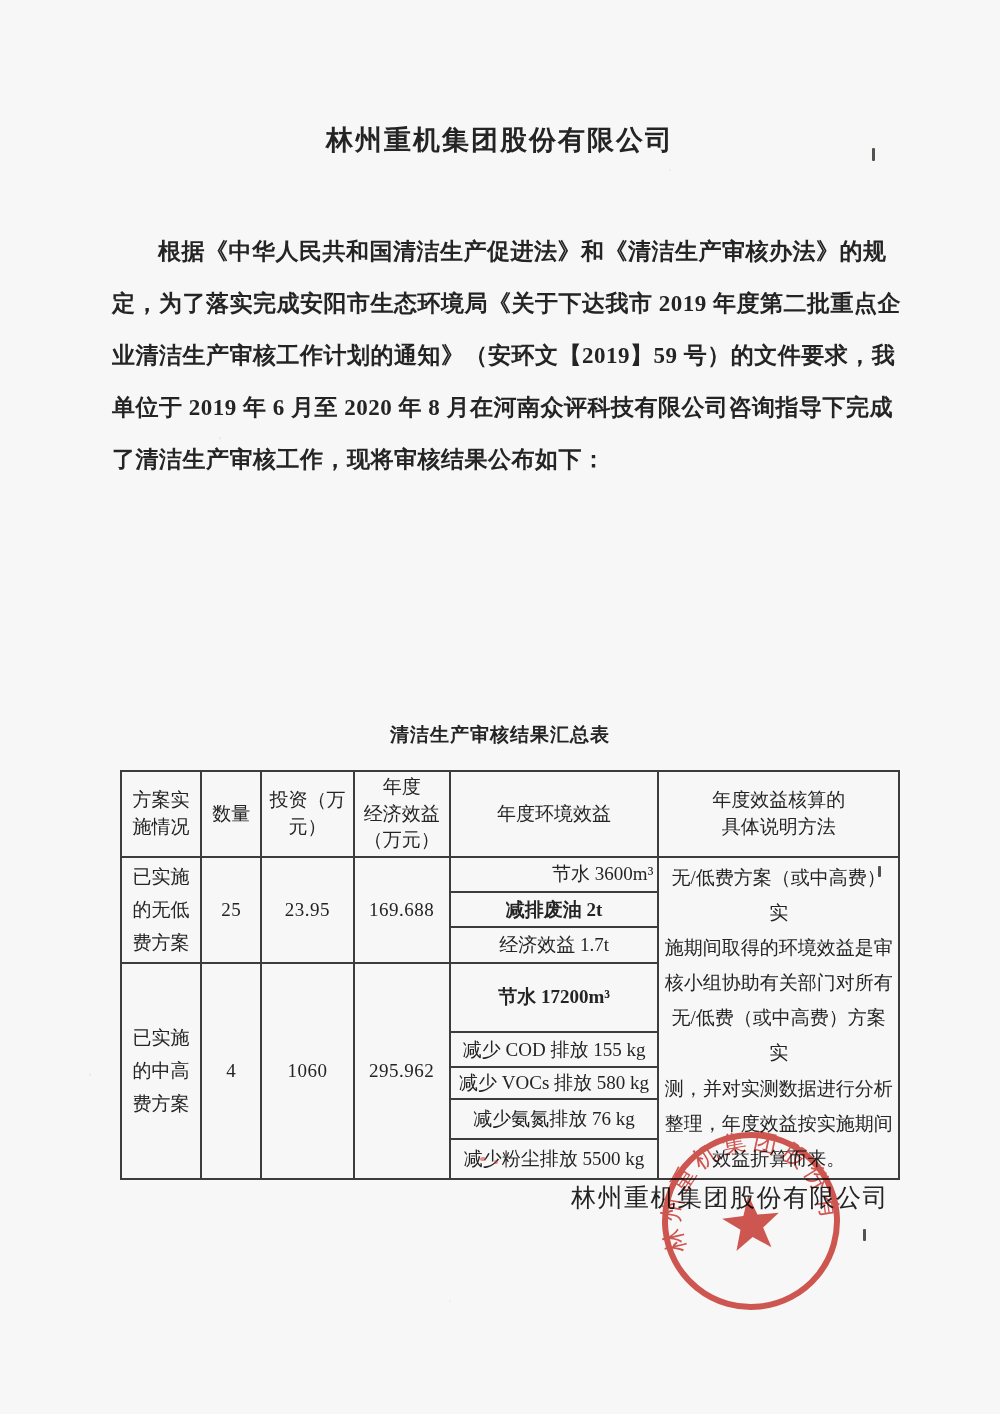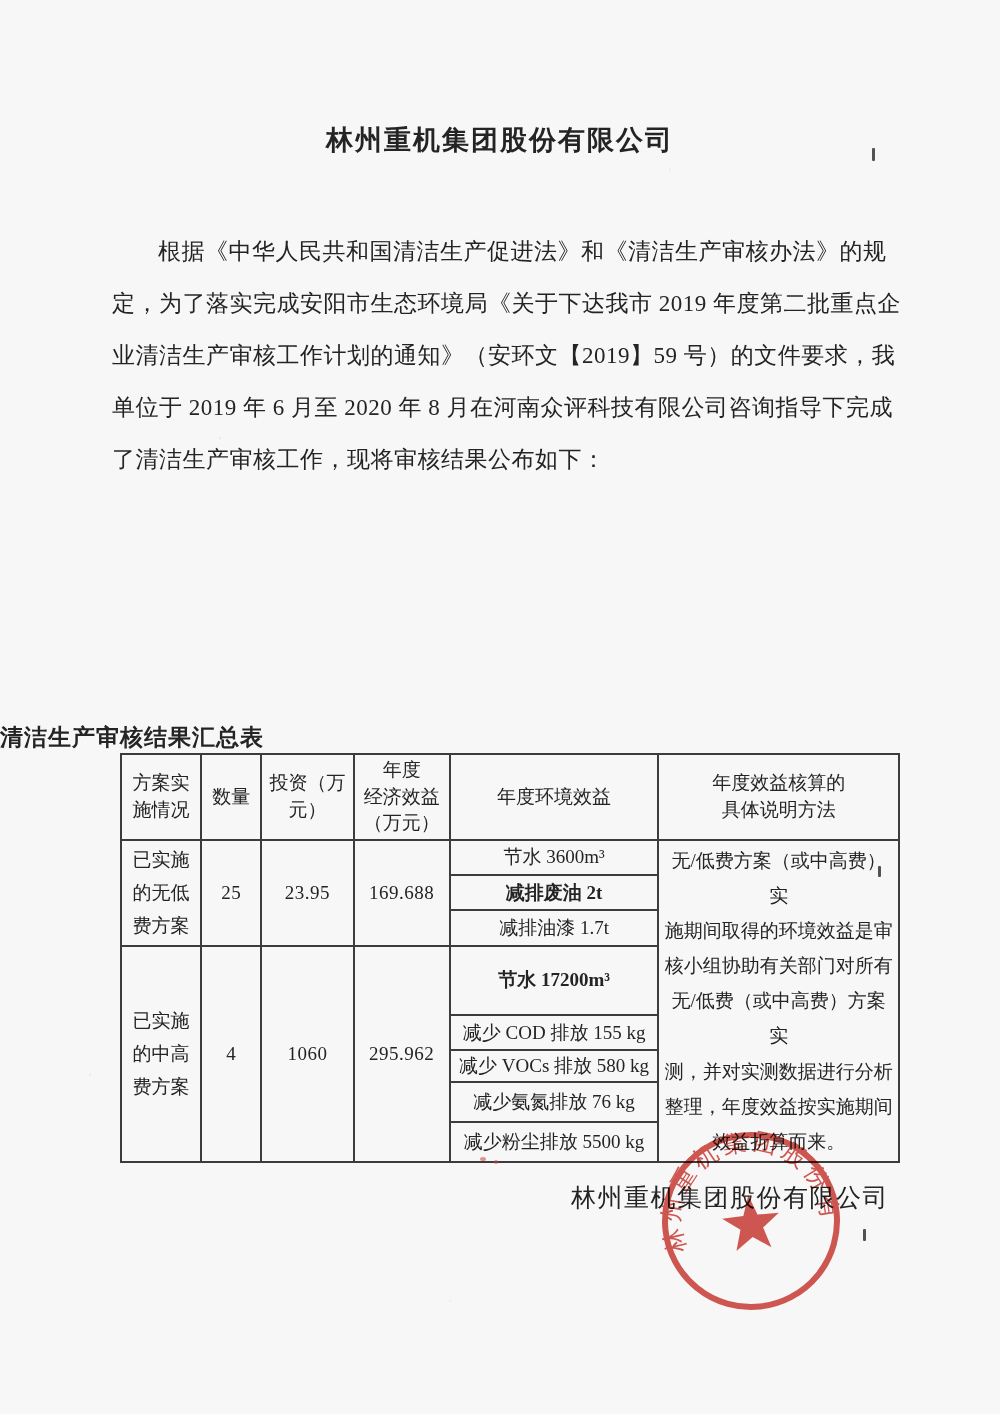--- a/index.html
+++ b/index.html
@@ -24,28 +24,28 @@
   }
   .doc-subtitle{
     position:absolute;left:0;right:0;top:174px;text-align:center;
     font-size:26px;font-weight:700;letter-spacing:2px;
   }
   .para{
     position:absolute;left:112px;width:794px;
     font-size:23px;line-height:52px;white-space:pre-line;
     text-indent:2em;letter-spacing:.5px;
   }
-  .para1{top:226px;}
+  .para1{top:226px;font-weight:bold;}
   .para2{top:492px;}
   .table-title{
-    position:absolute;left:0;right:0;top:722px;
-    font-size:23px;font-weight:700;letter-spacing:1px;
+    position:absolute;left:0;right:0;top:722px;text-align:center;
+    font-size:19px;font-weight:700;letter-spacing:1px;
   }
   table.summary{
-    position:absolute;left:120px;top:753px;width:780px;
+    position:absolute;left:120px;top:770px;width:780px;
     border-collapse:collapse;table-layout:fixed;
   }
   table.summary th,table.summary td{
     border:2px solid var(--border);
     font-size:19px;font-weight:400;text-align:center;vertical-align:middle;
     padding:2px 4px;overflow:hidden;
   }
   table.summary th{white-space:pre-line;line-height:1.4;height:79px;}
   td.cat{white-space:pre-line;line-height:1.75;}
   td.num{letter-spacing:.5px;}
@@ -113,34 +113,34 @@
         </tr>
       </thead>
     <tbody>
         <tr>
           <td class="cat" rowspan="3">已实施
 的无低
 费方案</td>
           <td class="num" rowspan="3">25</td>
           <td class="num" rowspan="3">23.95</td>
           <td class="num" rowspan="3">169.688</td>
-          <td class="env" style="height: 29px;">节水 3600m³</td>
+          <td class="env" style="height: 29px; text-align: right;">节水 3600m³</td>
           <td class="method" rowspan="8">无/低费方案（或中高费）实
 施期间取得的环境效益是审
 核小组协助有关部门对所有
 无/低费（或中高费）方案实
 测，并对实测数据进行分析
 整理，年度效益按实施期间
 效益折算而来。</td>
         </tr>
         <tr>
           <td class="env" style="height: 30px; font-weight: bold;">减排废油 2t</td>
         </tr>
         <tr>
-          <td class="env" style="height: 29px;">减排油漆 1.7t</td>
+          <td class="env" style="height: 29px;">经济效益 1.7t</td>
         </tr>
         <tr>
           <td class="cat" rowspan="5">已实施
 的中高
 费方案</td>
           <td class="num" rowspan="5">4</td>
           <td class="num" rowspan="5">1060</td>
           <td class="num" rowspan="5">295.962</td>
           <td class="env" style="height: 35px; font-weight: bold;">节水 17200m³</td>
         </tr>

